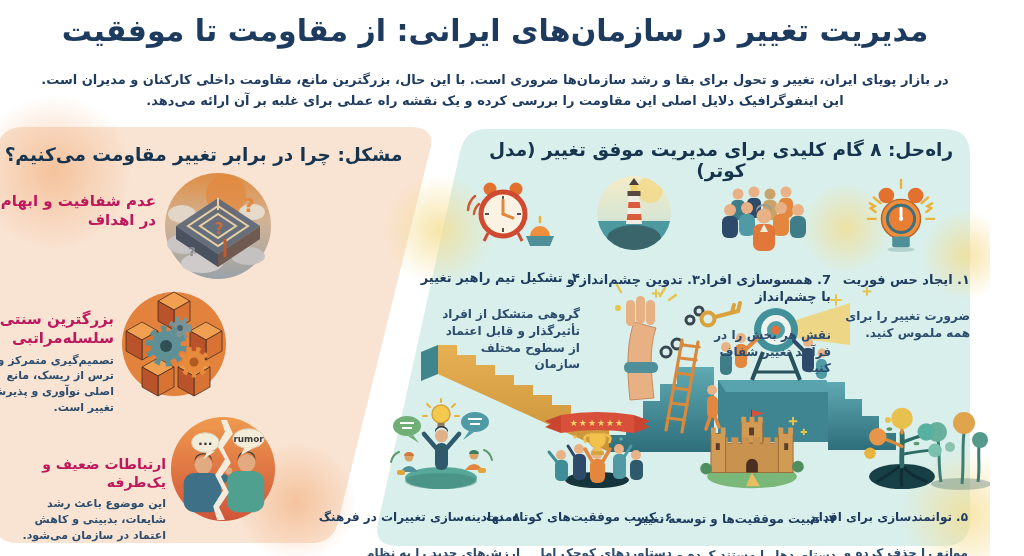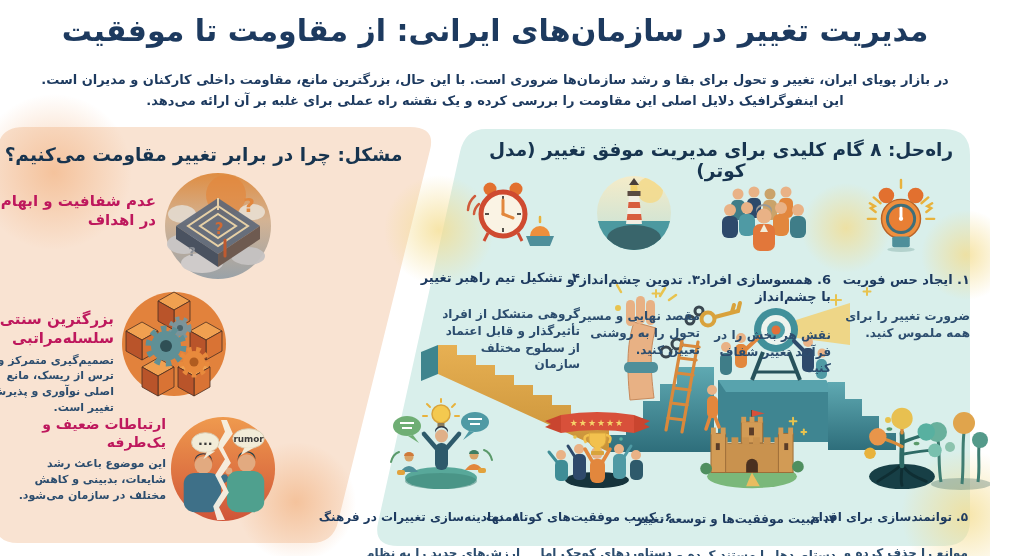--- a/index.html
+++ b/index.html
@@ -244,23 +244,23 @@
       <polygon points="60,6 66,20 56,34 64,50 54,64 62,80 52,95 58,108 50,108 46,94 56,78 48,62 58,46 50,32 58,18 54,6" fill="#f7f1e4" opacity=".95"></polygon>
       <ellipse cx="38" cy="29" rx="14" ry="10" fill="#f2ecd8" stroke="#d8cdb4"></ellipse>
       <polygon points="40,38 36,46 48,38" fill="#f2ecd8"></polygon>
       <text x="38" y="32" font-size="13" font-weight="bold" fill="#3a3a3a" text-anchor="middle">...</text>
       <ellipse cx="82" cy="25" rx="16" ry="10" fill="#f2ecd8" stroke="#d8cdb4"></ellipse>
       <polygon points="78,34 74,42 88,34" fill="#f2ecd8"></polygon>
       <text x="82" y="28.5" font-size="9" font-weight="bold" fill="#3a3a3a" text-anchor="middle">rumor</text>
     </svg>
   </div>
 
-  <div class="abs" style="left:36px;top:416px;width:164px">
+  <div class="abs" style="left:36px;top:456px;width:164px">
     <div class="it-title" style="font-size:14px">ارتباطات ضعیف و یک‌طرفه</div>
-    <div class="it-desc">این موضوع باعث رشد شایعات، بدبینی و کاهش مختلف در سازمان می‌شود.</div>
+    <div class="it-desc">این موضوع باعث رشد شایعات، بدبینی و کاهش اعتماد در سازمان می‌شود.</div>
   </div>
 
   <div class="abs panel-h" style="left:515px;top:139px;width:480px">راه‌حل: ۸ گام کلیدی برای مدیریت موفق تغییر (مدل کوتر)</div>
 
   <div class="abs step" style="left:866px;top:176px;width:138px">
     <div class="s-icon" style="height:76px">
       <svg width="80" height="76" viewBox="0 0 80 78">
         <g stroke="#e8b23c" stroke-width="2.5" stroke-linecap="round">
           <line x1="12" y1="22" x2="19" y2="28"></line>
             <line x1="40" y1="4" x2="40" y2="12"></line>
@@ -304,21 +304,21 @@
             <rect x="53" y="34" width="16" height="22" rx="6" fill="#e2873d"></rect>
           <circle cx="78" cy="30" r="6" fill="#e9b286"></circle>
             <rect x="70" y="36" width="16" height="22" rx="6" fill="#3f7d88"></rect>
           <circle cx="44" cy="36" r="7.5" fill="#e9b286"></circle>
             <path d="M36,34 a8,8 0 0 1 16,0 l0,-4 a8,6 0 0 0 -16,0 z" fill="#9a9a98"></path>
           <rect x="33" y="44" width="22" height="27" rx="7" fill="#e2773a"></rect>
           <polygon points="44,44 40,52 48,52" fill="#f2ecd8"></polygon>
         </g>
       </svg>
     </div>
-    <div class="s-title wrap">6. همسوسازی افراد با چشم‌انداز</div>
+    <div class="s-title wrap">7. همسوسازی افراد با چشم‌انداز</div>
     <div class="s-desc">نقش هر بخش را در فرآیند تغییر شفاف کنید</div>
   </div>
 
   <div class="abs step" style="left:602px;top:174px;width:132px">
     <div class="s-icon" style="height:78px">
       <svg width="78" height="78" viewBox="0 0 78 78">
         <defs>
             <clipPath id="lhc">
               <circle cx="39" cy="39" r="37"></circle>
             </clipPath>
@@ -335,21 +335,20 @@
           <polygon points="34,22 44,22 47,50 31,50" fill="#f2ede2"></polygon>
           <polygon points="33.5,28 44.7,28 45.4,34 33,34" fill="#d85c3c"></polygon>
           <polygon points="32.4,40 46.1,40 46.8,46 31.7,46" fill="#d85c3c"></polygon>
           <rect x="32.5" y="17" width="13" height="5" fill="#5a4a42"></rect>
           <rect x="35.5" y="11" width="7" height="6" fill="#f2d06a"></rect>
           <polygon points="34,11 44,11 39,4" fill="#4a3f3a"></polygon>
         </g>
       </svg>
     </div>
     <div class="s-title">۳. تدوین چشم‌انداز و</div>
-    <div class="s-desc">مقصد نهایی و مسیر تحول را به روشنی تعیین کنید.</div>
   </div>
 
   <div class="abs step" style="left:468px;top:180px;width:146px">
     <div class="s-icon" style="height:70px">
       <svg width="95" height="70" viewBox="0 0 95 70">
         <path d="M8,30 a20,20 0 0 1 7,-14" stroke="#cf5a3a" stroke-width="2.5" fill="none" stroke-linecap="round"></path>
         <path d="M14,34 a15,15 0 0 1 5,-10" stroke="#cf5a3a" stroke-width="2.5" fill="none" stroke-linecap="round"></path>
         <circle cx="30" cy="9" r="6.5" fill="#e2702f"></circle>
           <circle cx="56" cy="9" r="6.5" fill="#e2702f"></circle>
         <line x1="28" y1="53" x2="24" y2="61" stroke="#cf4a30" stroke-width="3"></line>

